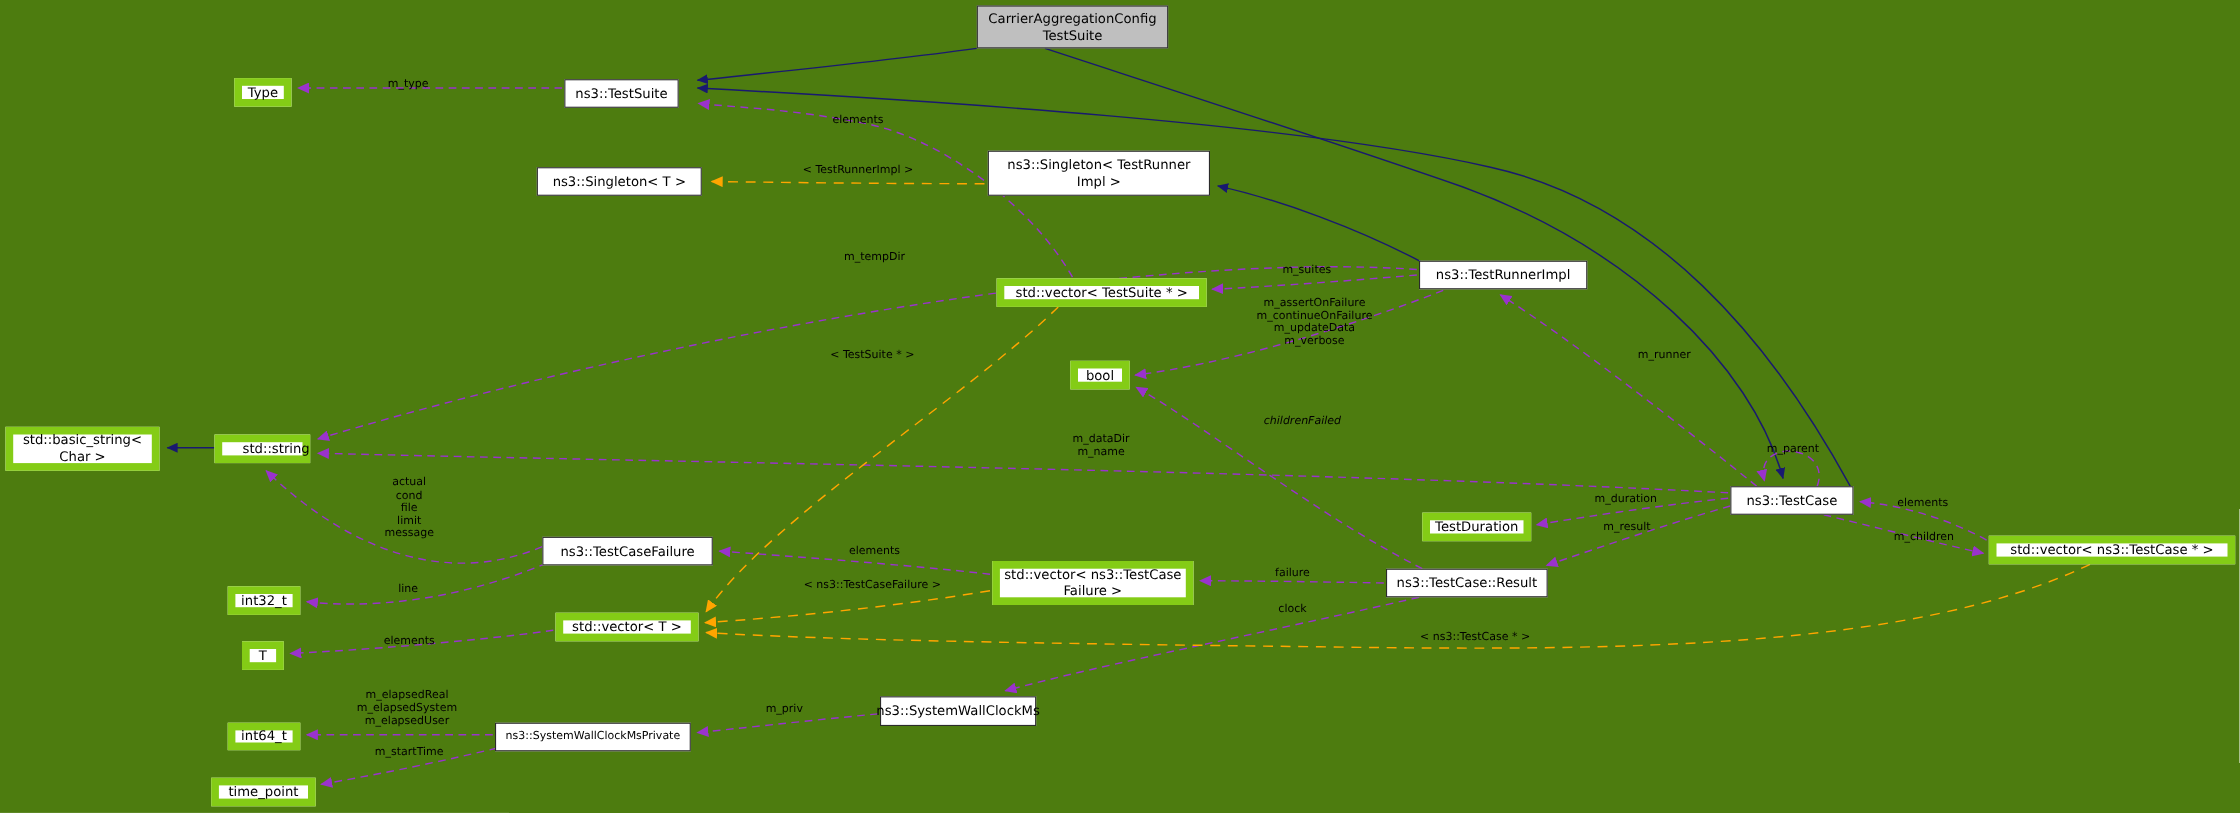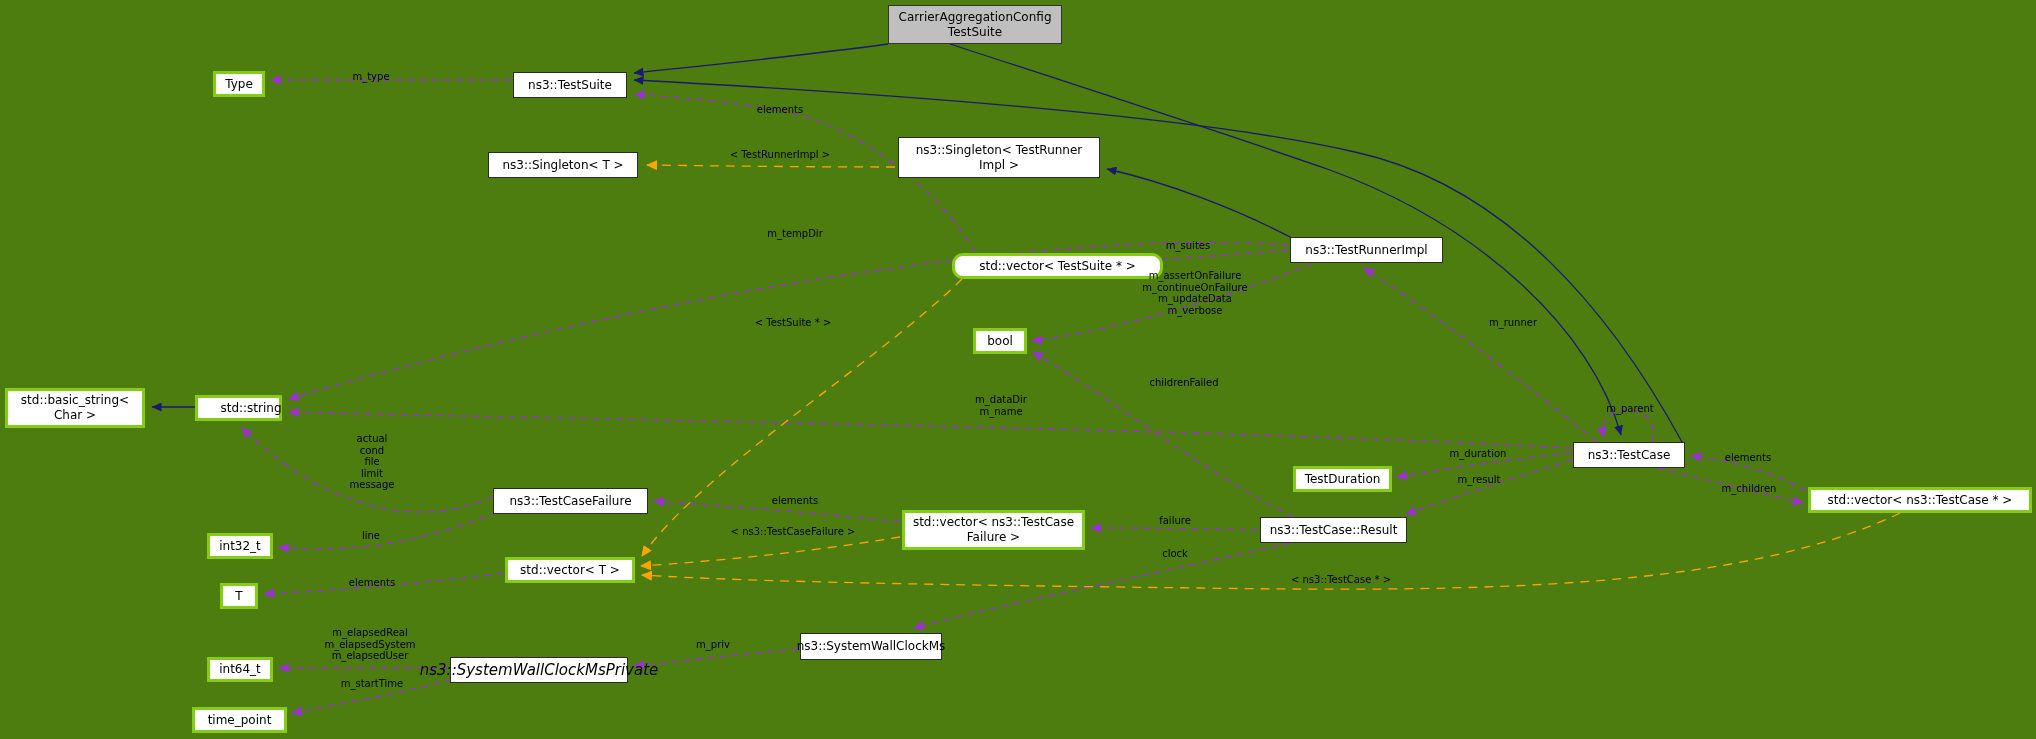--- a/index.html
+++ b/index.html
@@ -3,23 +3,23 @@
 <meta charset="utf-8">
 <style>
   html,body{margin:0;padding:0;background:#ffffff;}
   #canvas{position:relative;width:2036px;height:739px;background:#4d7c0f;
           font-family:"DejaVu Sans","Liberation Sans",sans-serif;overflow:hidden;}
   #edges{position:absolute;left:0;top:0;width:2036px;height:739px;}
   .node{position:absolute;display:flex;align-items:center;justify-content:center;
         text-align:center;background:#ffffff;color:#000000;font-size:12px;
         line-height:1.25;white-space:pre-line;box-sizing:border-box;padding:0 3px;}
   .node.bold{border:1.4px solid #2b2b2b;}
-  .node.light{border:3px solid #84cc16;}
+  .node.light{border:7px solid #84cc16;}
   .node.main{background:#bfbfbf;border:1.4px solid #333333;}
-  .node.tight{font-size:15px;font-style:italic;}
+  .node.tight{font-size:10px;}
   .elabel{position:absolute;transform:translate(-50%,-50%);color:#000000;
           font-size:10px;line-height:1.15;text-align:center;white-space:pre-line;}
 </style>
 </head>
 <body>
 
 <div id="canvas">
 
   <svg id="edges" viewBox="0 0 2036 739" xmlns="http://www.w3.org/2000/svg">
     <defs>
@@ -73,30 +73,30 @@
       <path d="M 900,537 C 810,552 717,561 641,566" marker-end="url(#ah-orange)"></path>
       <path d="M 1900,513 C 1740,590 1480,592 1200,588 C 950,585 752,582 642,575" marker-end="url(#ah-orange)"></path>
     </g>
   </svg>
 
   <div class="node main" style="left:888px;top:5px;width:174px;height:39px;">CarrierAggregationConfig
 TestSuite</div>
 
   <div class="node light" style="left:213px;top:71px;width:52px;height:26px;">Type</div>
 
-  <div class="node bold" style="left:513px;top:72px;width:114px;height:26px;">ns3::TestSuite</div>
+  <div class="node bold" style="left:513px;top:72px;width:104px;height:26px;">ns3::TestSuite</div>
 
   <div class="node bold" style="left:488px;top:152px;width:150px;height:26px;">ns3::Singleton&lt; T &gt;</div>
 
   <div class="node bold" style="left:898px;top:137px;width:202px;height:41px;">ns3::Singleton&lt; TestRunner
 Impl &gt;</div>
 
   <div class="node bold" style="left:1290px;top:237px;width:153px;height:26px;">ns3::TestRunnerImpl</div>
 
-  <div class="node light" style="left:952px;top:253px;width:211px;height:26px;border-radius:11px;">std::vector&lt; TestSuite * &gt;</div>
+  <div class="node light" style="left:906px;top:253px;width:191px;height:26px;">std::vector&lt; TestSuite * &gt;</div>
 
   <div class="node light" style="left:973px;top:328px;width:54px;height:26px;">bool</div>
 
   <div class="node light" style="left:5px;top:388px;width:140px;height:40px;">std::basic_string&lt;
 Char &gt;</div>
 
   <div class="node light" style="left:195px;top:395px;width:87px;height:26px;padding-left:28px;">std::string</div>
 
   <div class="node light" style="left:1293px;top:466px;width:99px;height:26px;">TestDuration</div>
 
@@ -129,21 +129,21 @@
   <div class="elabel" style="left:780px;top:110px;">elements</div>
   <div class="elabel" style="left:780px;top:155px;">&lt; TestRunnerImpl &gt;</div>
   <div class="elabel" style="left:795px;top:234px;">m_tempDir</div>
   <div class="elabel" style="left:1188px;top:246px;">m_suites</div>
   <div class="elabel" style="left:1195px;top:293px;">m_assertOnFailure
 m_continueOnFailure
 m_updateData
 m_verbose</div>
   <div class="elabel" style="left:793px;top:323px;">&lt; TestSuite * &gt;</div>
   <div class="elabel" style="left:1513px;top:323px;">m_runner</div>
-  <div class="elabel" style="left:1184px;top:383px;">childrenFailed</div>
+  <div class="elabel" style="left:1184px;top:383px;font-style:italic;">childrenFailed</div>
   <div class="elabel" style="left:1001px;top:405px;">m_dataDir
 m_name</div>
   <div class="elabel" style="left:1630px;top:409px;">m_parent</div>
   <div class="elabel" style="left:1478px;top:454px;">m_duration</div>
   <div class="elabel" style="left:1748px;top:458px;">elements</div>
   <div class="elabel" style="left:372px;top:462px;">actual
 cond
 file
 limit
 message</div>

